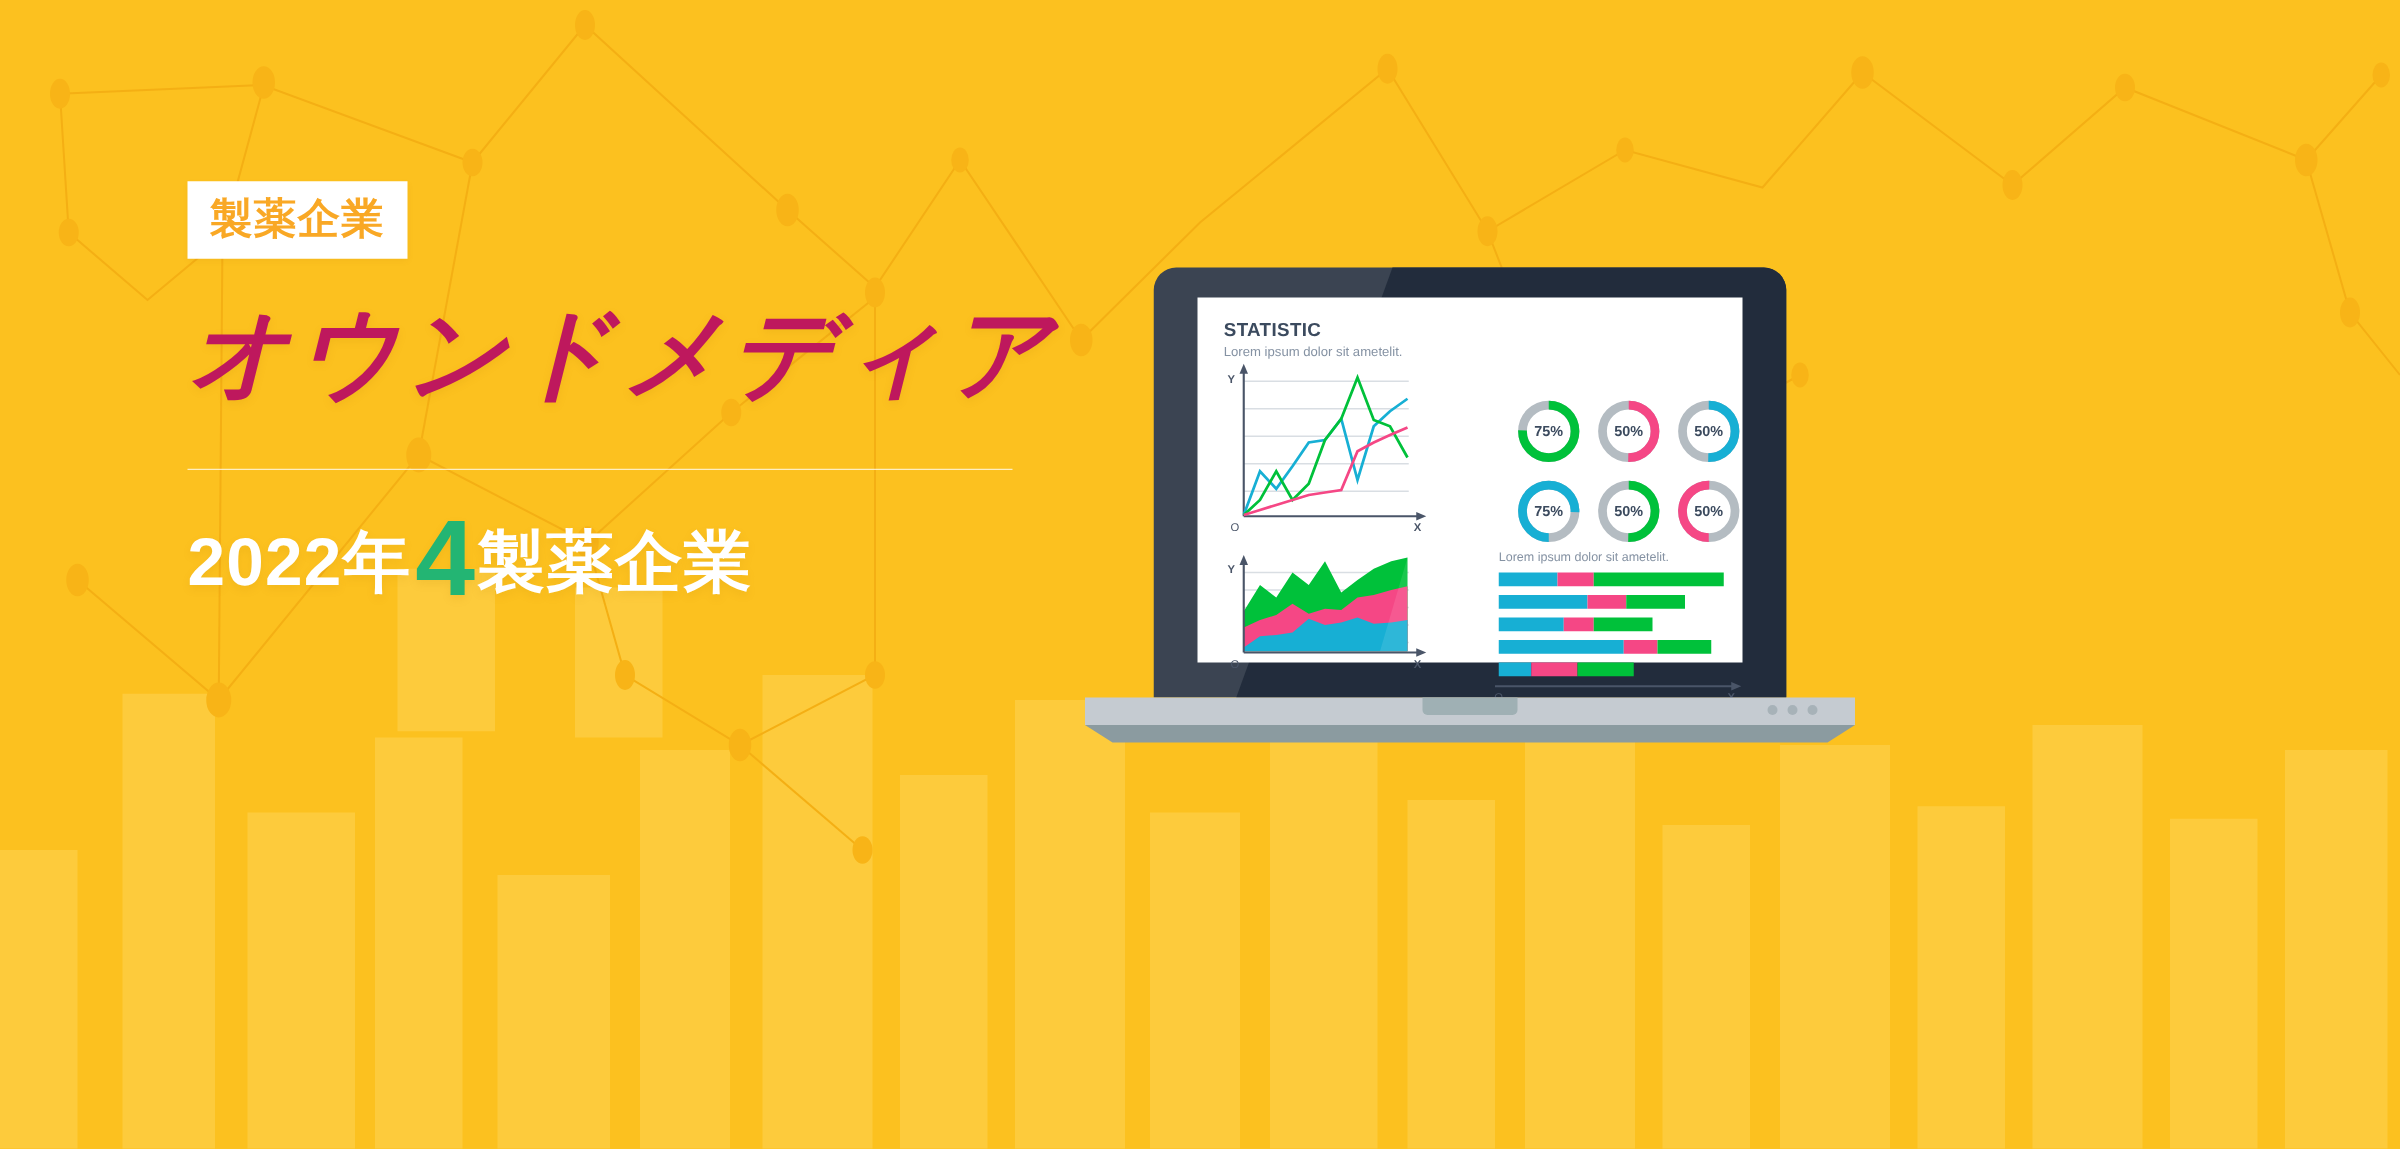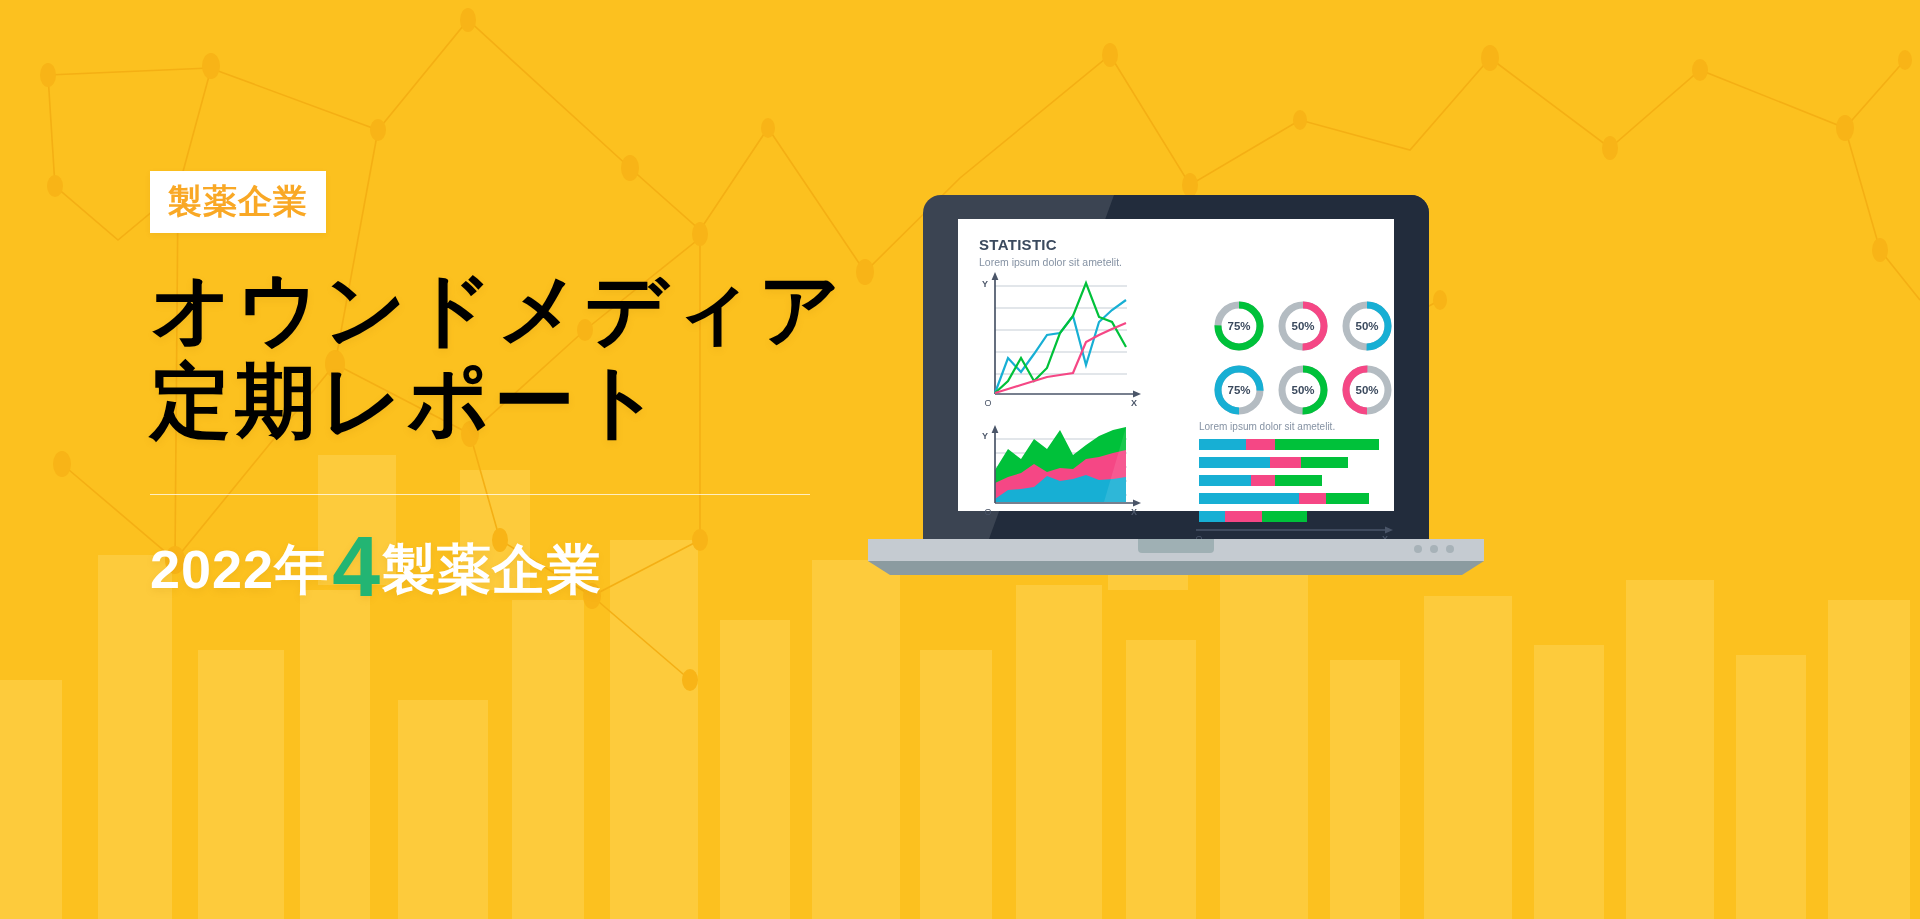--- a/index.html
+++ b/index.html
@@ -10,42 +10,43 @@
     position:relative;
   }
 
   
   #bg-net, #bg-bars { position:absolute; inset:0; width:1920px; height:919px; }
   #bg-bars { z-index:1; }
   #bg-net  { z-index:2; }
 
   
   .left-block {
-    position:absolute; left:150px; top:171px;
+    position:absolute; left:150px; top:145px;
     z-index:5; width:760px;
   }
   .badge {
     display:inline-block;
     background:#FFFFFF;
     color:#F9A825;
     font-weight:bold;
     font-size:34px;
     line-height:1;
     padding:13px 18px 15px 18px;
     letter-spacing:1px;
     box-shadow:0 2px 5px rgba(170,110,0,0.10);
   }
   .headline {
     margin-top:30px;
-    color:#000000;
+    color:#be185d;
     font-size:81px;
     font-weight:bold;
     line-height:1.14;
     letter-spacing:4px;
     text-shadow:0 3px 7px rgba(180,120,0,0.13);
+    font-style:italic;
   }
   .divider {
     margin-top:46px;
     width:660px; height:1px;
     background:rgba(255,255,255,0.72);
   }
   .dateline {
     margin-top:37px;
     color:#FFFFFF;
     font-size:54px;
@@ -57,21 +58,21 @@
   .dateline .big-month {
     color:#23B573;
     font-size:86px;
     line-height:0.8;
     vertical-align:-8px;
     margin:0 2px 0 3px;
     letter-spacing:0;
   }
 
   
-  .laptop { position:absolute; left:866px; top:187px; width:620px; height:390px; z-index:6; }
+  .laptop { position:absolute; left:866px; top:206px; width:620px; height:390px; z-index:6; }
   .laptop svg { display:block; }
 </style>
 </head>
 <body>
 
 <svg id="bg-bars" viewBox="0 0 1920 919" preserveAspectRatio="none" aria-hidden="true">
   <g fill="#FDCB3C">
     <rect x="0" y="680" width="62" height="239"></rect>
     <rect x="98" y="555" width="74" height="364"></rect>
     <rect x="198" y="650" width="86" height="269"></rect>
@@ -147,21 +148,20 @@
 </svg>
 
 <div class="left-block">
 
   <div class="badge">
     <span>製薬企業</span>
   </div>
 
   <h1 class="headline">
     <div>オウンドメディア</div>
-    <div>定期レポート</div>
   </h1>
 
   <div class="divider"></div>
 
   <div class="dateline"><span>2022年</span><span class="big-month">4</span><span>製薬企業</span></div>
 
 </div>
 
 <div class="laptop">
 <svg viewBox="0 0 620 390" width="620" height="390" aria-hidden="true">

